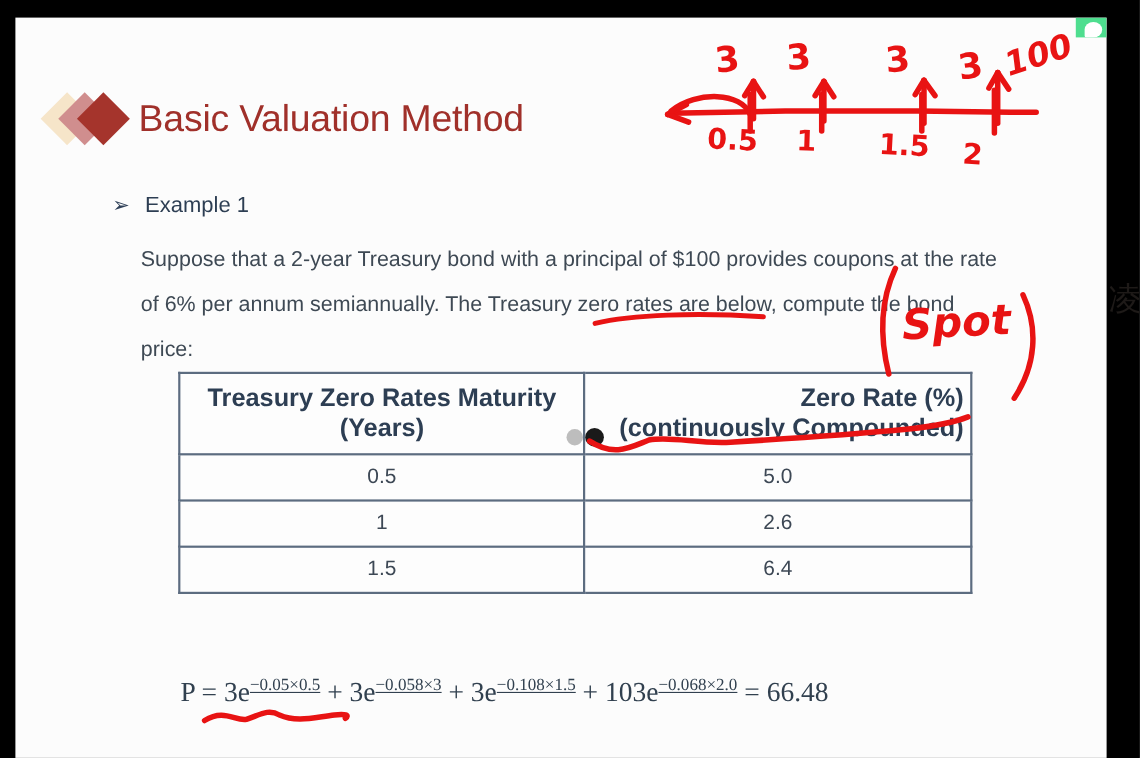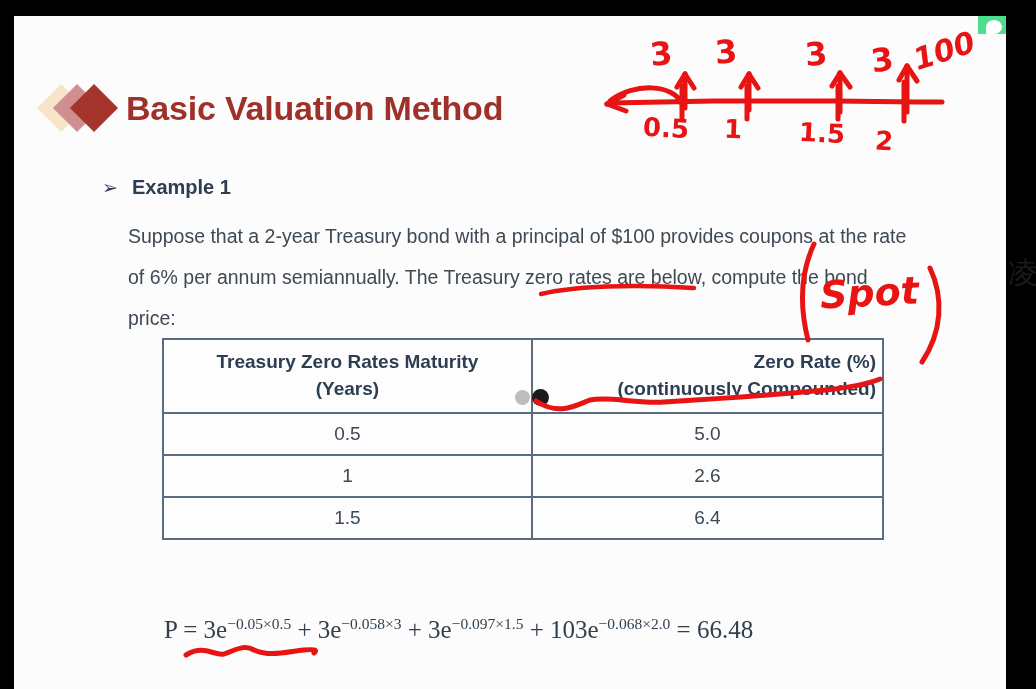--- a/index.html
+++ b/index.html
@@ -85,21 +85,21 @@
     height: 34px;
     transform: rotate(45deg);
     top: 10px;
   }
   .dia.d1 { left: 0px;  background: #f6e5c9; }
   .dia.d2 { left: 16px; background: #d08e8e; }
   .dia.d3 { left: 33px; background: #a5342c; }
 
   #title-text {
     font-size: 34px;
-    font-weight: bold;
+    font-weight: normal;
     color: #a0302a;
     letter-spacing: -0.2px;
     white-space: nowrap;
     margin-left: 2px;
   }
 
   
   #bullet-row {
     position: absolute;
     left: 88px;
@@ -109,21 +109,21 @@
     gap: 14px;
   }
   #bullet-arrow {
     color: #2f4058;
     font-size: 19px;
     line-height: 1;
     font-family: "DejaVu Sans", sans-serif;
   }
   #bullet-label {
     font-size: 20px;
-    font-weight: bold;
+    font-weight: normal;
     color: #2d3e53;
     white-space: nowrap;
   }
 
   
   #body-text {
     position: absolute;
     left: 114px;
     top: 200px;
     width: 790px;
@@ -140,21 +140,21 @@
     width: 722px;
     border-collapse: collapse;
     background: #fdfdfd;
   }
   #rates-table th, #rates-table td {
     border: 2px solid #5c6c80;
     text-align: center;
     color: #2d3e53;
   }
   #rates-table th {
-    font-size: 19px;
+    font-size: 23px;
     font-weight: bold;
     padding: 8px 6px 10px 6px;
     line-height: 27px;
   }
   #rates-table td {
     font-size: 19px;
     font-weight: normal;
     padding: 9px 6px;
     color: #3d4855;
   }
@@ -168,20 +168,21 @@
     top: 600px;
     font-family: "Liberation Serif", serif;
     font-size: 25px;
     color: #31404f;
     white-space: nowrap;
   }
   #formula sup {
     font-size: 0.62em;
     vertical-align: super;
     line-height: 0;
+    text-decoration: underline;
   }
 
   
   .cursor-dot {
     position: absolute;
     border-radius: 50%;
   }
   #dot-gray {
     left: 501px; top: 374px;
     width: 15px; height: 15px;
@@ -261,21 +262,21 @@
           <td>1</td>
           <td>2.6</td>
         </tr>
         <tr>
           <td>1.5</td>
           <td>6.4</td>
         </tr>
       </tbody>
     </table>
 
-    <div id="formula"><span>P = 3e</span><sup>−0.05×0.5</sup><span> + 3e</span><sup>−0.058×3</sup><span> + 3e</span><sup>−0.097×1.5</sup><span> + 103e</span><sup>−0.068×2.0</sup><span> = 66.48</span></div>
+    <div id="formula"><span>P = 3e</span><sup>−0.05×0.5</sup><span> + 3e</span><sup>−0.058×3</sup><span> + 3e</span><sup>−0.108×1.5</sup><span> + 103e</span><sup>−0.068×2.0</sup><span> = 66.48</span></div>
 
     <div id="dot-gray" class="cursor-dot"></div>
     <div id="dot-black" class="cursor-dot"></div>
 
     <svg id="ink" viewBox="0 0 992 673" width="992" height="673">
       <g stroke="#e81313" fill="none" stroke-linecap="round" stroke-linejoin="round">
 
         <path d="M593 88 L596 87 L700 85 L820 85 L905 86 L928 86" stroke-width="5"></path>
 
         <path d="M593 88 L610 79" stroke-width="5"></path>

